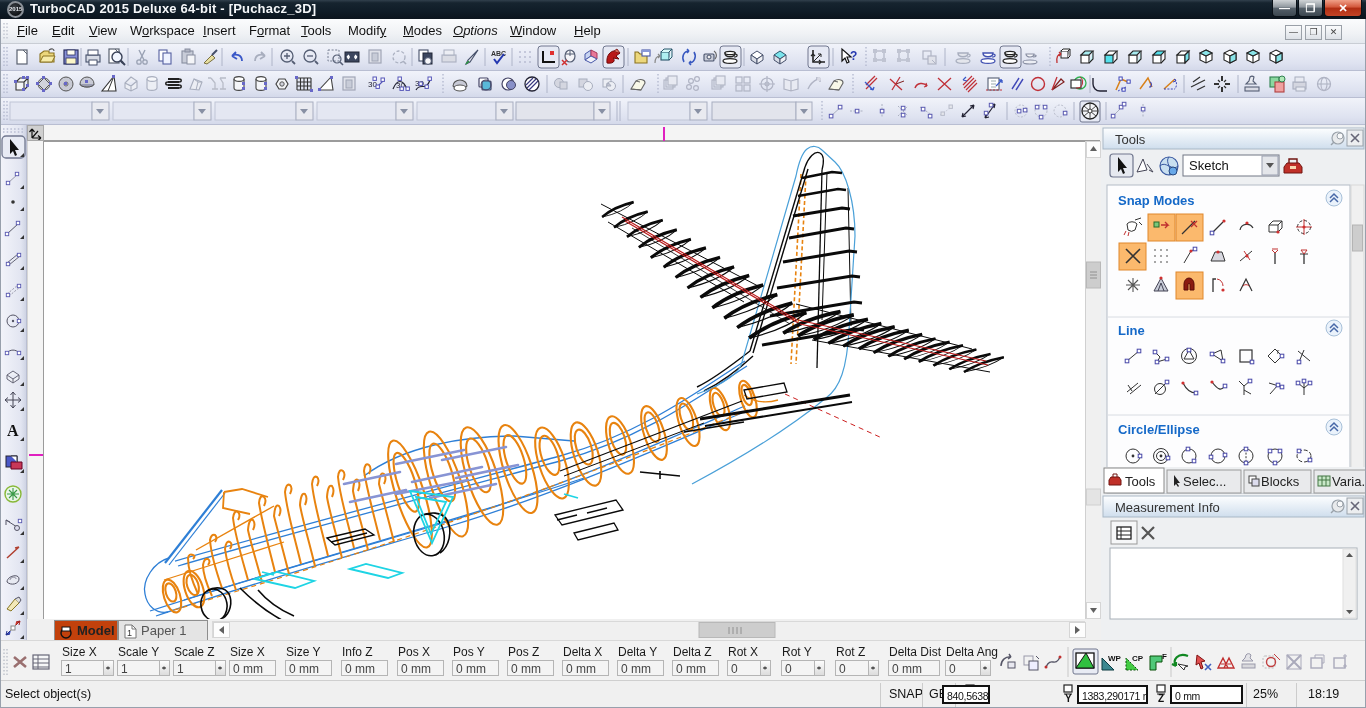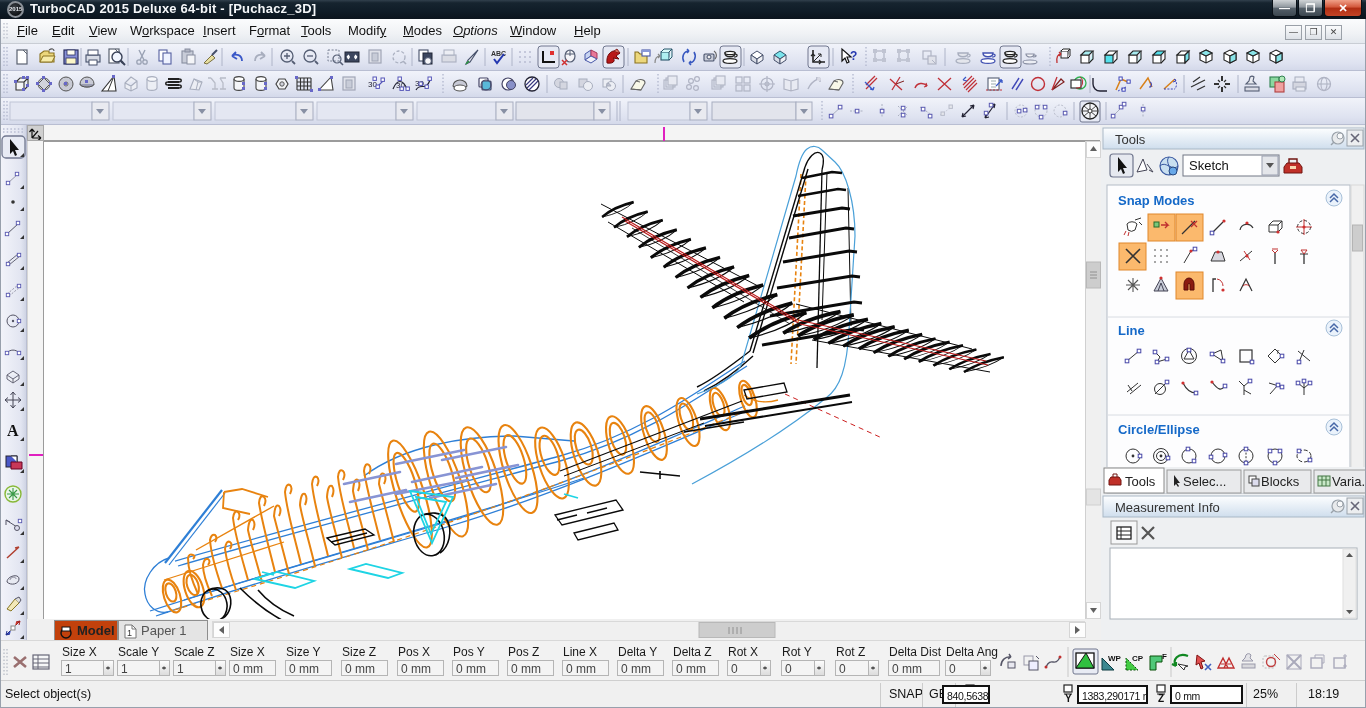--- a/index.html
+++ b/index.html
@@ -1687,29 +1687,29 @@
     <span class="fld" style="left:118px;">Scale Y</span>
     <span class="inp" style="left:117px;width:43px;">1</span>
     <span class="spin" style="left:159px;"></span>
     <span class="fld" style="left:174px;">Scale Z</span>
     <span class="inp" style="left:173px;width:43px;">1</span>
     <span class="spin" style="left:215px;"></span>
     <span class="fld" style="left:230px;">Size X</span>
     <span class="inp" style="left:229px;width:47px;">0 mm</span>
     <span class="fld" style="left:286px;">Size Y</span>
     <span class="inp" style="left:285px;width:47px;">0 mm</span>
-    <span class="fld" style="left:342px;">Size Z</span>
+    <span class="fld" style="left:342px;">Info Z</span>
     <span class="inp" style="left:341px;width:47px;">0 mm</span>
     <span class="fld" style="left:398px;text-align:center;">Pos X</span>
     <span class="inp" style="left:397px;width:47px;">0 mm</span>
     <span class="fld" style="left:453px;">Pos Y</span>
     <span class="inp" style="left:452px;width:47px;">0 mm</span>
     <span class="fld" style="left:508px;">Pos Z</span>
     <span class="inp" style="left:507px;width:47px;">0 mm</span>
-    <span class="fld" style="left:563px;">Line X</span>
+    <span class="fld" style="left:563px;">Delta X</span>
     <span class="inp" style="left:562px;width:47px;">0 mm</span>
     <span class="fld" style="left:618px;">Delta Y</span>
     <span class="inp" style="left:617px;width:47px;">0 mm</span>
     <span class="fld" style="left:673px;">Delta Z</span>
     <span class="inp" style="left:672px;width:47px;">0 mm</span>
     <span class="fld" style="left:728px;">Rot X</span>
     <span class="inp" style="left:727px;width:34px;">0</span>
     <span class="spin" style="left:760px;"></span>
     <span class="fld" style="left:782px;">Rot Y</span>
     <span class="inp" style="left:781px;width:34px;">0</span>

